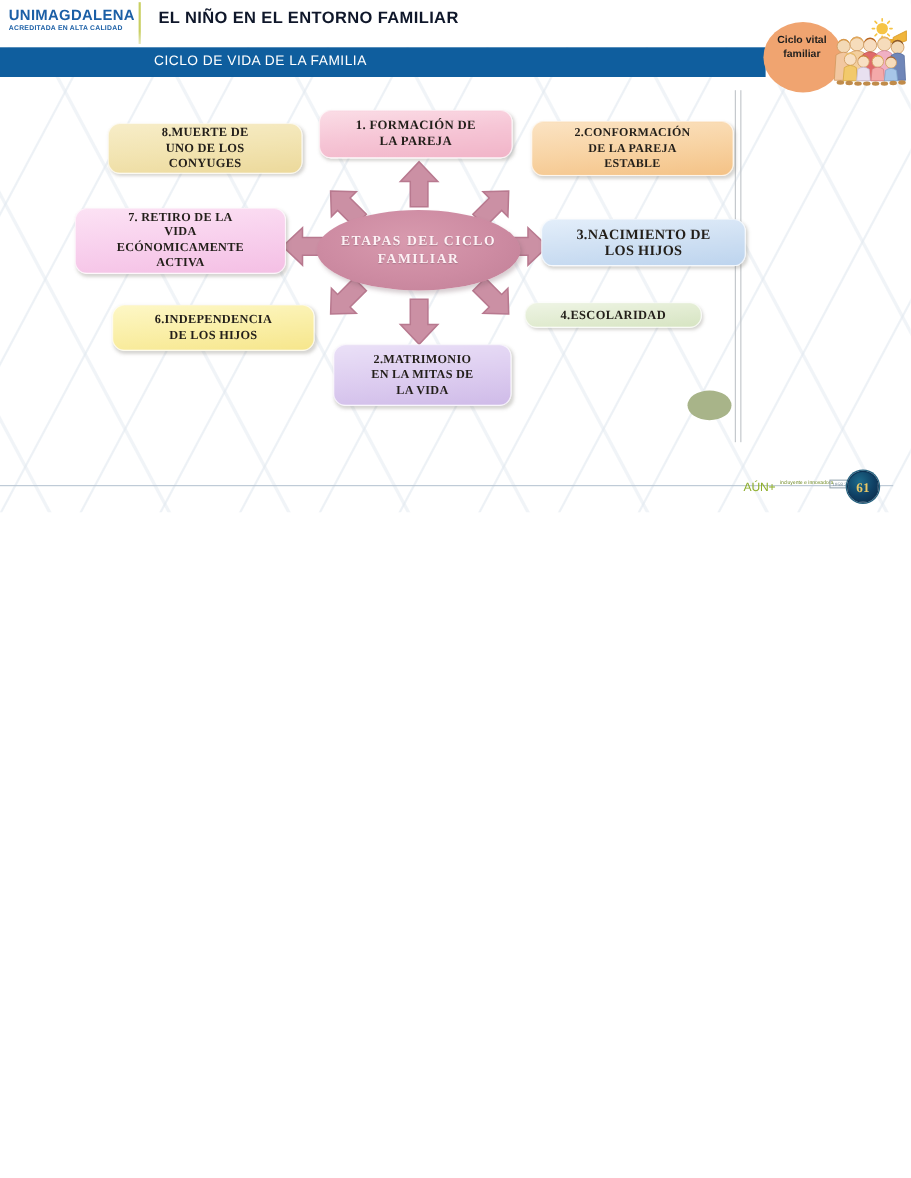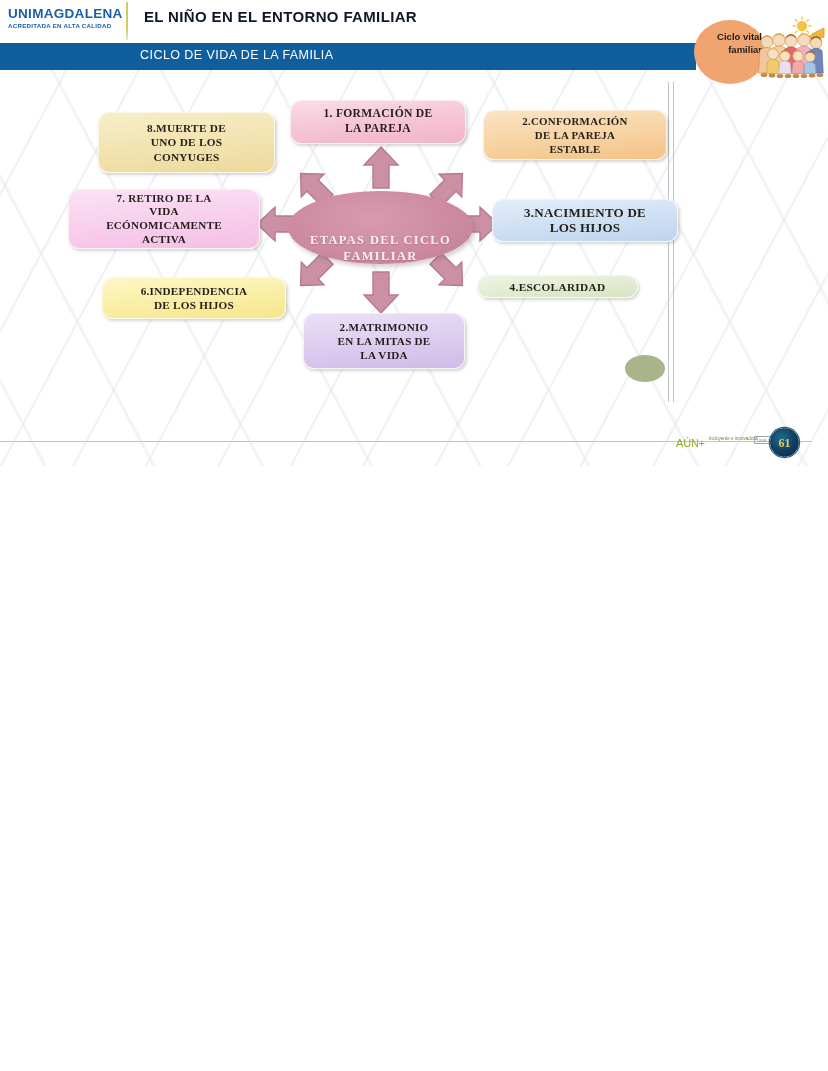--- a/index.html
+++ b/index.html
@@ -75,21 +75,21 @@
   }
 
   
   #corner-badge{position:absolute;left:694px;top:20px;width:134px;height:64px;}
   #badge-circle{
     position:absolute;left:0;top:0;width:72px;height:64px;
     background:#f0a470;border-radius:50%;
   }
   #badge-text{
     position:absolute;left:2px;top:11px;width:66px;
-    text-align:right;
+    text-align:center;
     font-family:"Liberation Sans", sans-serif;
     font-weight:bold;font-size:9.5px;line-height:12.6px;color:#1d1d1d;
   }
   #badge-art{position:absolute;left:60px;top:-4px;width:74px;height:70px;}
 
   
   #diagram{position:absolute;left:0;top:70px;width:828px;height:330px;}
   .vline{position:absolute;width:1px;background:#bfc4c8;}
   #vline-a{left:668px;top:12px;height:320px;}
   #vline-b{left:673px;top:12px;height:320px;}
@@ -97,21 +97,21 @@
     position:absolute;left:625px;top:285px;width:40px;height:27px;
     background:#a8b489;border-radius:50%;
   }
 
   
   #center-ellipse{
     position:absolute;left:288px;top:121px;width:185px;height:73px;
     background:radial-gradient(ellipse at 45% 38%, #d89aae 0%, #cd8ba2 55%, #c07f96 100%);
     border-radius:50%;
     box-shadow:2px 3px 4px rgba(120,90,100,.30);
-    display:flex;align-items:flex-end;justify-content:center;
+    display:flex;align-items:center;justify-content:center;
   }
   #center-label{
     font-family:"Liberation Serif", serif;
     font-size:12.4px;font-weight:bold;letter-spacing:1.4px;
     color:#fdf1f5;text-align:center;line-height:15.5px;
     text-shadow:0 1px 1px rgba(140,100,115,.55);
   }
 
   
   .arrow{position:absolute;width:0;height:0;}
@@ -138,21 +138,21 @@
   #node3{left:492px;top:129px;width:186px;height:43px;font-size:13px;line-height:14.2px;letter-spacing:.25px;
     background:linear-gradient(175deg,#e3eefa 0%,#cfe0f3 52%,#bdd4ee 100%);}
   #node4{left:477px;top:205px;width:161px;height:23px;font-size:11.3px;line-height:14px;letter-spacing:.3px;
     background:linear-gradient(175deg,#eef4e4 0%,#e2ecd2 52%,#d6e4c2 100%);}
   #node5{left:303px;top:243px;width:162px;height:56px;font-size:11.1px;line-height:14.2px;letter-spacing:.25px;
     background:linear-gradient(175deg,#eae0f7 0%,#ddcdf0 52%,#cfbbe8 100%);}
   #node6{left:102px;top:207px;width:184px;height:42px;font-size:11.2px;line-height:14px;letter-spacing:.25px;
     background:linear-gradient(175deg,#fdf7c6 0%,#faefa8 50%,#f6e68c 100%);}
   #node7{left:68px;top:119px;width:192px;height:60px;font-size:11.1px;line-height:13.6px;letter-spacing:.25px;
     background:linear-gradient(175deg,#fce2f4 0%,#f8d0ed 50%,#f4bfe4 100%);}
-  #node8{left:98px;top:42px;width:177px;height:61px;font-size:11.3px;line-height:14.2px;letter-spacing:.25px;
+  #node8{left:98px;top:42px;width:177px;height:46px;font-size:11.3px;line-height:14.2px;letter-spacing:.25px;
     background:linear-gradient(175deg,#f7edc8 0%,#f2e4b2 50%,#ecd99b 100%);}
 
   
   #footer-rule{position:absolute;left:0;top:441px;width:812px;height:1px;background:#b9c6d3;}
   #footer-logos{position:absolute;left:676px;top:428px;width:120px;height:26px;}
   #aun-logo{
     position:absolute;left:0;top:9px;
     font-family:"Liberation Sans", sans-serif;
     font-weight:normal;font-size:11px;color:#8eae2a;letter-spacing:-.2px;white-space:nowrap;
   }

